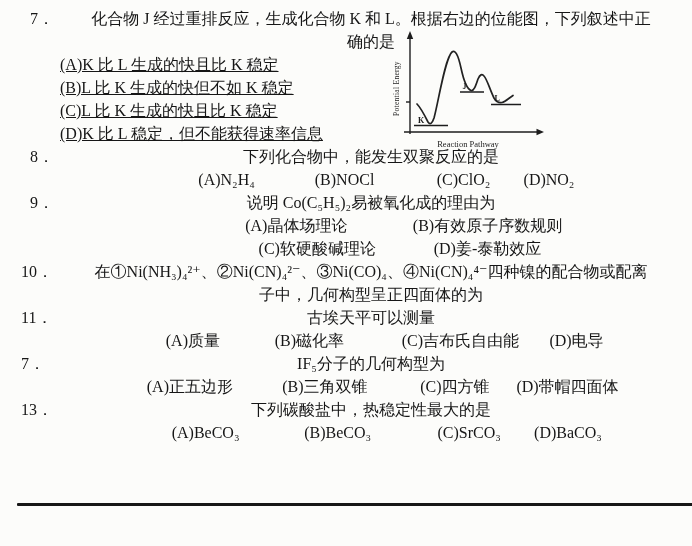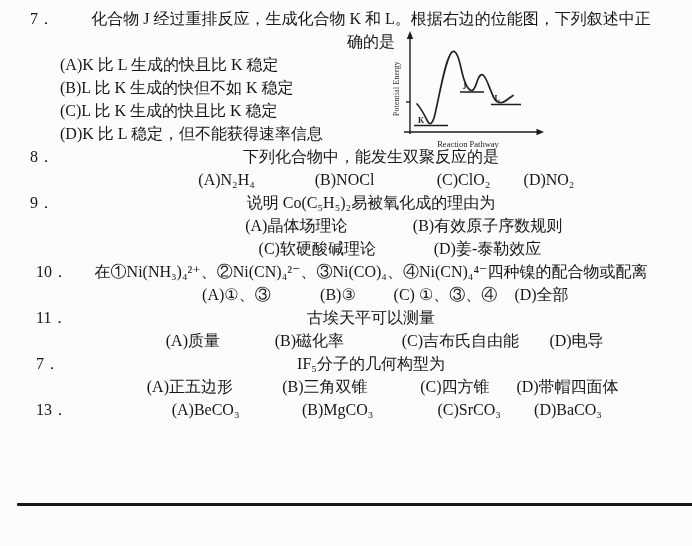--- a/index.html
+++ b/index.html
@@ -9,23 +9,23 @@
     background:#fcfcfa;
     color:#161616;
     font-family:"Liberation Serif","DejaVu Serif",serif;
     font-size:16px;line-height:23px;
     overflow:hidden;
     box-sizing:border-box;
     padding-top:7px;
   }
   .q{position:relative;padding-left:56px;padding-right:6px;}
   .qnum{position:absolute;left:30px;top:0;white-space:nowrap;}
-  .q.twodigit .qnum{left:36px;}
+  .q.twodigit .qnum{left:21px;}
   .stem{white-space:nowrap;text-align:center;}
-  .opt-stack .opt{display:block;padding-left:4px;white-space:nowrap;}
+  .opt-stack .opt{display:block;padding-left:4px;white-space:nowrap;text-decoration:underline;}
   .optrow{padding-left:4px;white-space:nowrap;text-align:center;}
   .optrow .opt{display:inline-block;white-space:nowrap;vertical-align:top;}
   
   .diagram{position:absolute;left:390px;top:28px;width:160px;height:132px;margin:0;}
   .diagram svg text{font-family:"Liberation Serif","DejaVu Serif",serif;fill:#1d1d1d;}
   .axis{stroke:#1d1d1d;stroke-width:1.4;fill:none;}
   .arrow{fill:#1d1d1d;stroke:none;}
   .curve{stroke:#222;stroke-width:1.7;fill:none;stroke-linecap:round;}
   .level{stroke:#1d1d1d;stroke-width:1.5;}
   .statelab{font-size:8px;font-weight:bold;}
@@ -76,26 +76,21 @@
     </div>
     <div class="optrow">
       <span class="opt" style="min-width:225px">(C)软硬酸碱理论</span>
       <span class="opt">(D)姜-泰勒效应</span>
     </div>
   </div>
 
   <div class="q twodigit">
     <span class="qnum">10．</span>
     <div class="stem">在①Ni(NH₃)₄²⁺、②Ni(CN)₄²⁻、③Ni(CO)₄、④Ni(CN)₄⁴⁻四种镍的配合物或配离</div>
-    <div class="optrow">
-      <span class="opt" style="min-width:118px">(A)①、③</span>
-      <span class="opt" style="min-width:77px">(B)③</span>
-      <span class="opt" style="min-width:130px">(C) ①、③、④</span>
-      <span class="opt">(D)全部</span>
-    </div>
+    <div class="stem">子中，几何构型呈正四面体的为</div>
   </div>
 
   <div class="q twodigit">
     <span class="qnum">11．</span>
     <div class="stem">古埃天平可以测量</div>
     <div class="optrow">
       <span class="opt" style="min-width:101px">(A)质量</span>
       <span class="opt" style="min-width:124px">(B)磁化率</span>
       <span class="opt" style="min-width:170px">(C)吉布氏自由能</span>
       <span class="opt">(D)电导</span>
@@ -108,23 +103,24 @@
     <div class="optrow">
       <span class="opt" style="min-width:125px">(A)正五边形</span>
       <span class="opt" style="min-width:137px">(B)三角双锥</span>
       <span class="opt" style="min-width:115px">(C)四方锥</span>
       <span class="opt">(D)带帽四面体</span>
     </div>
   </div>
 
   <div class="q twodigit">
     <span class="qnum">13．</span>
+    <div class="stem">下列碳酸盐中，热稳定性最大的是</div>
     <div class="optrow">
       <span class="opt" style="min-width:123px">(A)BeCO₃</span>
-      <span class="opt" style="min-width:133px">(B)MgCO₃</span>
+      <span class="opt" style="min-width:133px">(B)BeCO₃</span>
       <span class="opt" style="min-width:122px">(C)SrCO₃</span>
       <span class="opt">(D)BaCO₃</span>
     </div>
   </div>
 
   <figure class="diagram">
     <svg width="160" height="132" viewBox="0 0 160 132">
 
       <line class="axis" x1="20" y1="9" x2="20" y2="106"></line>
       <polygon class="arrow" points="20,3 16.8,11 23.2,11"></polygon>

